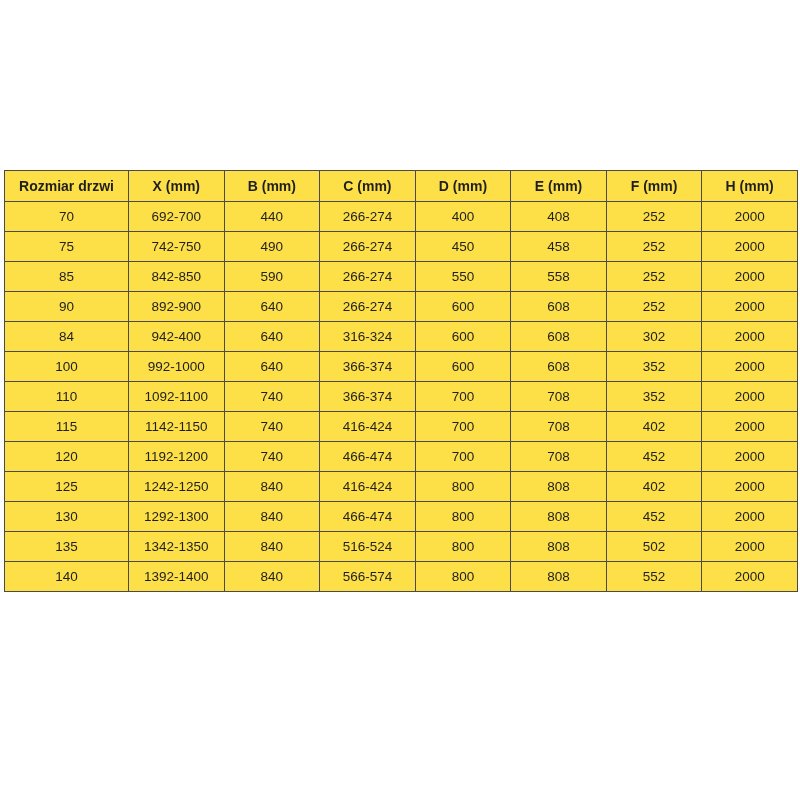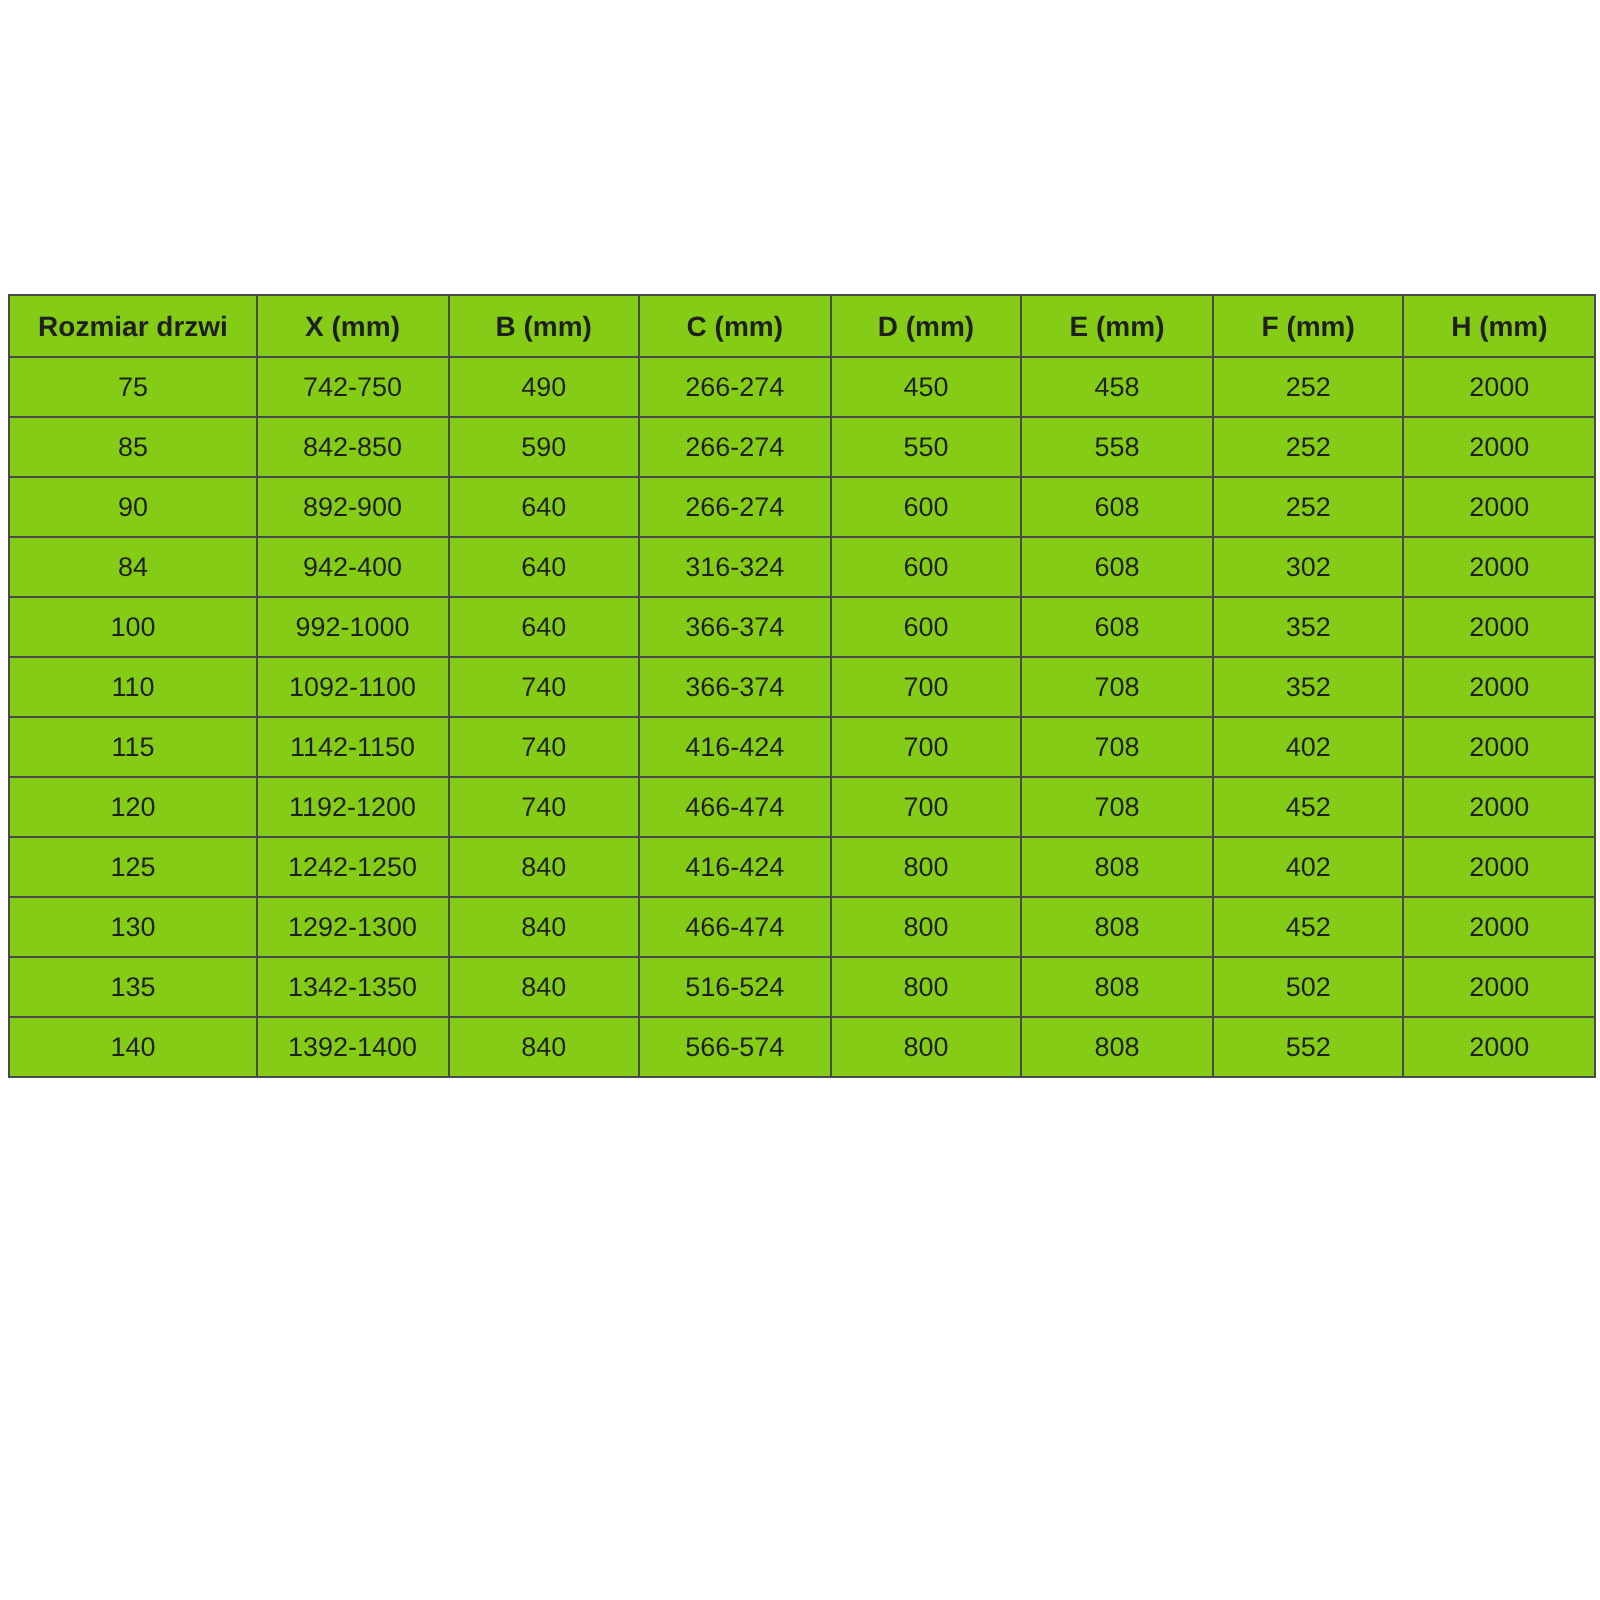--- a/index.html
+++ b/index.html
@@ -12,26 +12,26 @@
     font-family: "Liberation Sans", sans-serif;
   }
   .page {
     position: relative;
     width: 800px;
     height: 800px;
     background: #ffffff;
   }
   table.spec-table {
     position: absolute;
-    top: 147px;
+    top: 170px;
     left: 4px;
     width: 794px;
     border-collapse: collapse;
     table-layout: fixed;
-    background: #84cc16;
+    background: #fde047;
   }
   table.spec-table th,
   table.spec-table td {
     border: 1px solid #4a4a4a;
     text-align: center;
     vertical-align: middle;
     color: #1f1f1f;
     padding: 0 2px;
     overflow: hidden;
     white-space: nowrap;
@@ -70,20 +70,30 @@
           <th>B (mm)</th>
           <th>C (mm)</th>
           <th>D (mm)</th>
           <th>E (mm)</th>
           <th>F (mm)</th>
           <th>H (mm)</th>
         </tr>
     </thead>
     <tbody>
         <tr>
+          <td>70</td>
+          <td>692-700</td>
+          <td>440</td>
+          <td>266-274</td>
+          <td>400</td>
+          <td>408</td>
+          <td>252</td>
+          <td>2000</td>
+        </tr>
+        <tr>
           <td>75</td>
           <td>742-750</td>
           <td>490</td>
           <td>266-274</td>
           <td>450</td>
           <td>458</td>
           <td>252</td>
           <td>2000</td>
         </tr>
         <tr>

